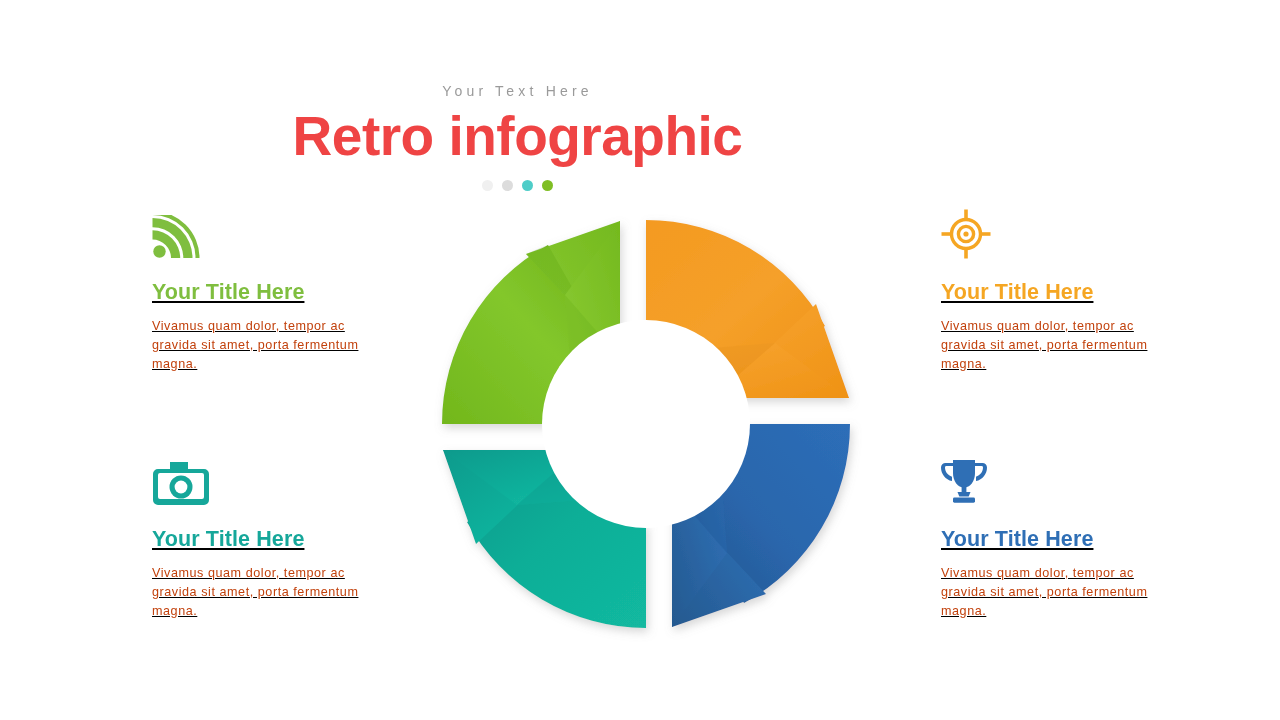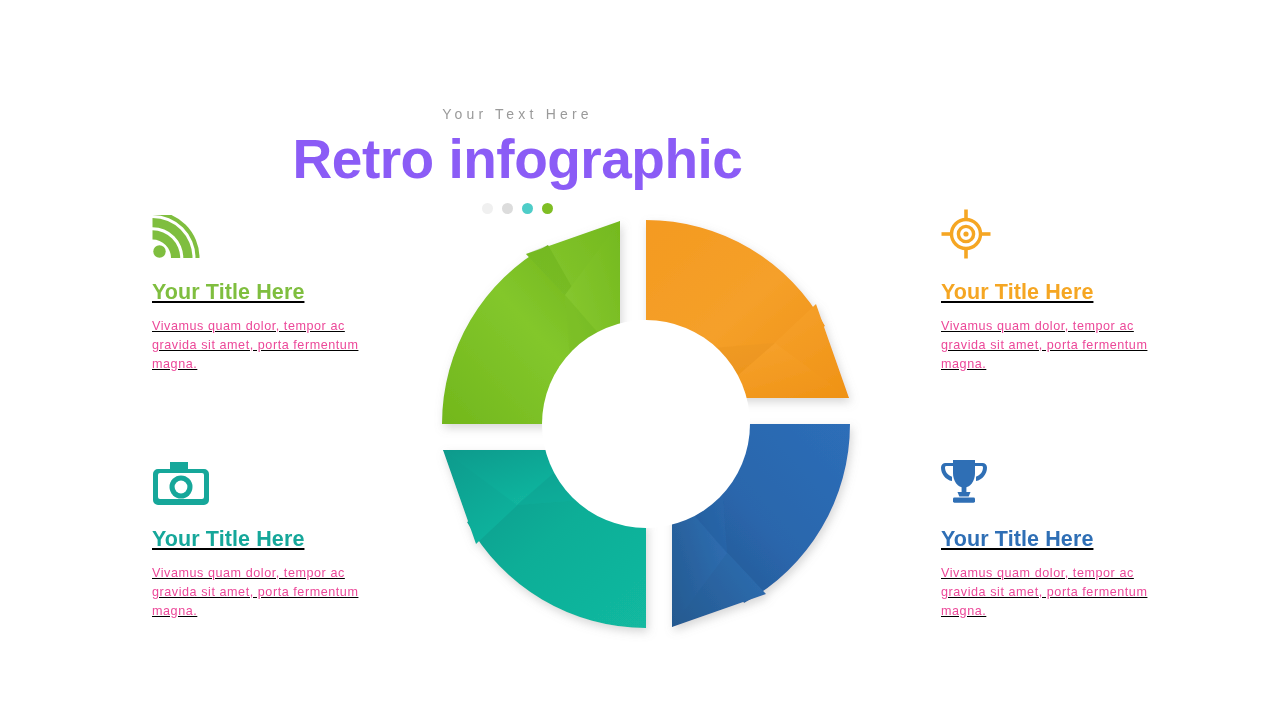--- a/index.html
+++ b/index.html
@@ -15,35 +15,34 @@
     position: relative;
   }
 
   
   .header {
     position: absolute;
     top: 0;
     left: 0;
     width: 1035px;
     text-align: center;
-    padding-top: 63px;
-    margin-top: 44px;
+    padding-top: 84px;
   }
   .eyebrow {
     font-size: 14px;
     letter-spacing: 4.2px;
     color: #9a9a9a;
     font-weight: 400;
     line-height: 1;
     margin: 0 0 8px 0;
   }
   .main-title {
     font-size: 55px;
     font-weight: 700;
-    color: #8b5cf6;
+    color: #ef4444;
     letter-spacing: -0.5px;
     line-height: 1.12;
     margin: 0;
   }
   .dots {
     display: flex;
     justify-content: center;
     align-items: center;
     gap: 9px;
     margin-top: 12px;
@@ -75,21 +74,21 @@
   .block-title {
     font-size: 21.5px;
     font-weight: 700;
     letter-spacing: 0.1px;
     line-height: 1.1;
     margin: 0 0 12px 0;
   }
   .block-body {
     font-size: 12.6px;
     line-height: 1.52;
-    color: #ec4899;
+    color: #c2410c;
     letter-spacing: 0.55px;
     margin: 0;
     max-width: 215px;
   }
 
   
   .cycle {
     position: absolute;
     left: 420px;
     top: 198px;

